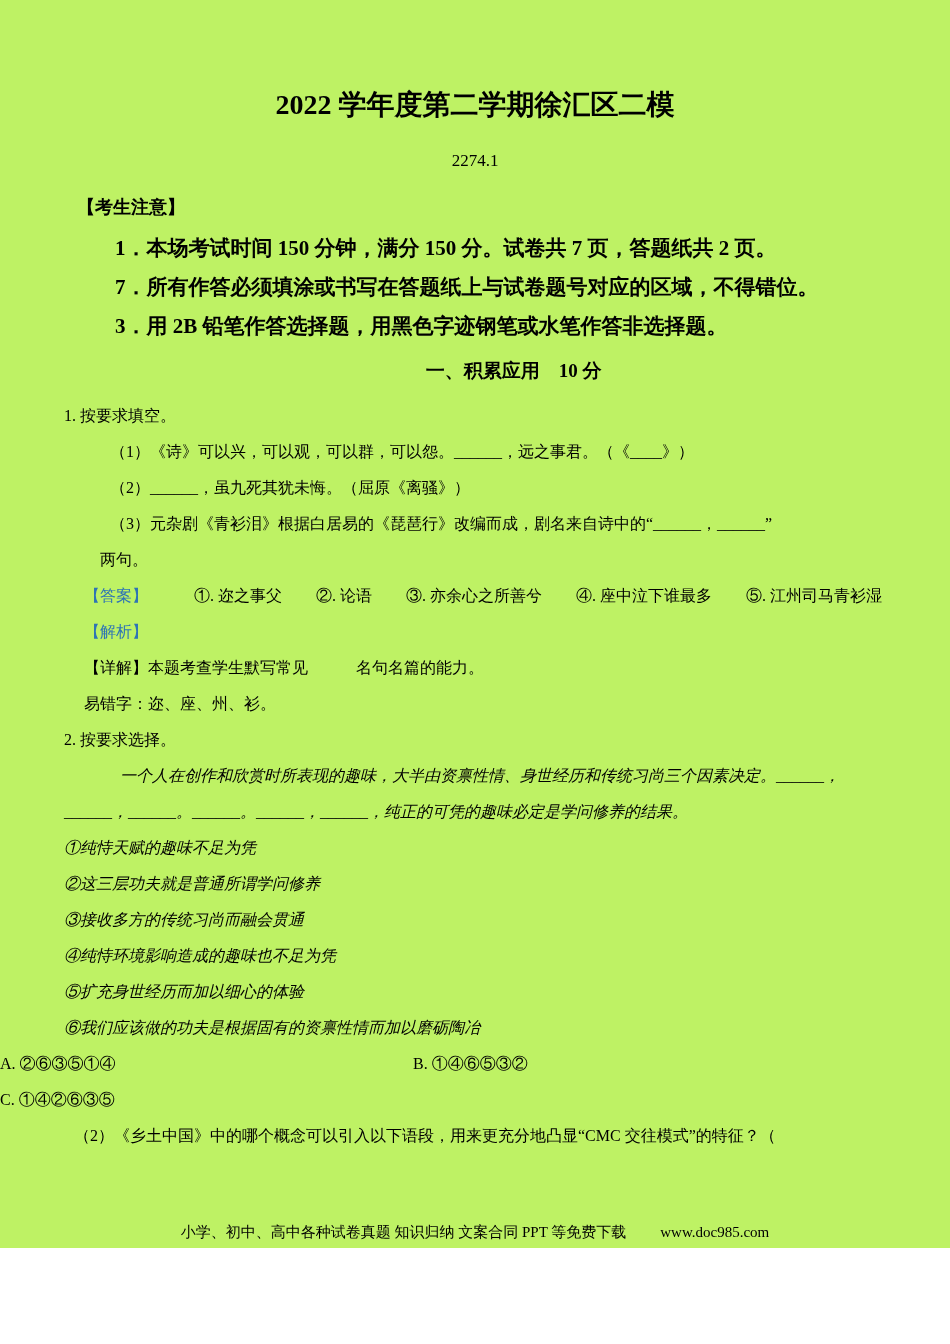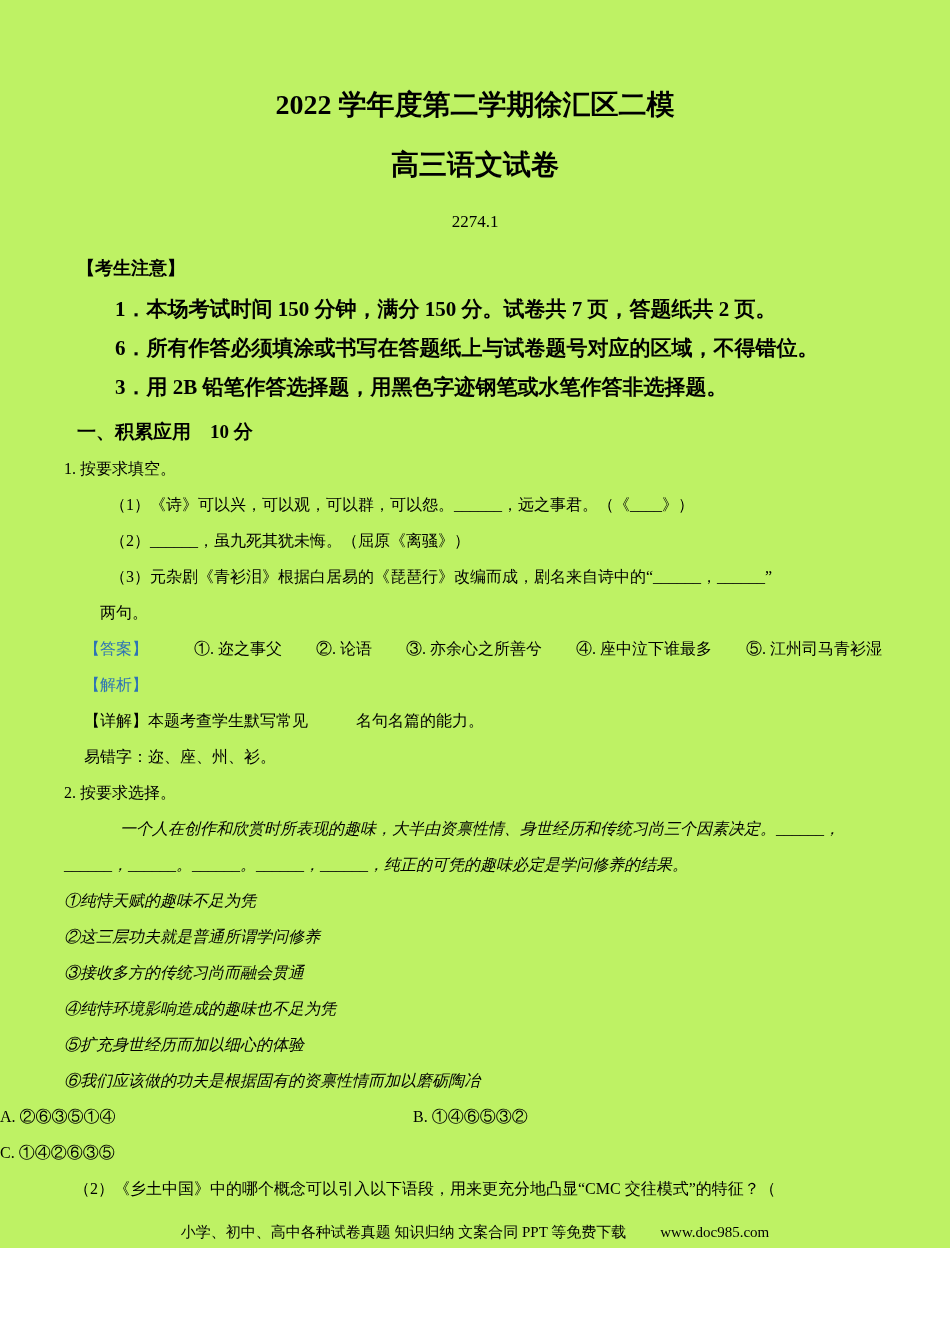--- a/index.html
+++ b/index.html
@@ -38,24 +38,25 @@
     font-weight: bold;
     line-height: 24px;
   }
   .notice-item {
     margin-left: 115px;
     font-size: 21px;
     font-weight: bold;
     line-height: 39px;
   }
   .section-heading {
-    margin: 12px 0 6px 77px;
+    margin: 12px 0 14px 77px;
     font-size: 19px;
     font-weight: bold;
     line-height: 26px;
+    text-align: center;
   }
   .line {
     font-size: 16px;
     line-height: 36px;
     margin: 0;
   }
   .ml-base   { margin-left: 64px; }
   .ml-label  { margin-left: 84px; }
   .ml-item   { margin-left: 110px; }
   .ml-cont   { margin-left: 100px; }
@@ -80,28 +81,27 @@
   }
   .footer .gap { display: inline-block; width: 34px; }
 </style>
 </head>
 <body>
 
 <div class="page">
 
   <div class="titles">
     <h1 class="title-line">2022 学年度第二学期徐汇区二模</h1>
-    <h1 class="title-line second">高三语文试卷</h1>
     <div class="date-line">2274.1</div>
   </div>
 
   <div>
     <div class="notice-heading">【考生注意】</div>
     <div class="notice-item">1．本场考试时间 150 分钟，满分 150 分。试卷共 7 页，答题纸共 2 页。</div>
-    <div class="notice-item">6．所有作答必须填涂或书写在答题纸上与试卷题号对应的区域，不得错位。</div>
+    <div class="notice-item">7．所有作答必须填涂或书写在答题纸上与试卷题号对应的区域，不得错位。</div>
     <div class="notice-item">3．用 2B 铅笔作答选择题，用黑色字迹钢笔或水笔作答非选择题。</div>
   </div>
 
   <div class="section-heading">一、积累应用　10 分</div>
 
   <div>
     <p class="line ml-base">1. 按要求填空。</p>
     <p class="line ml-item">（1）《诗》可以兴，可以观，可以群，可以怨。______，远之事君。（《____》）</p>
     <p class="line ml-item">（2）______，虽九死其犹未悔。（屈原《离骚》）</p>
     <p class="line ml-item">（3）元杂剧《青衫泪》根据白居易的《琵琶行》改编而成，剧名来自诗中的“______，______”</p>

